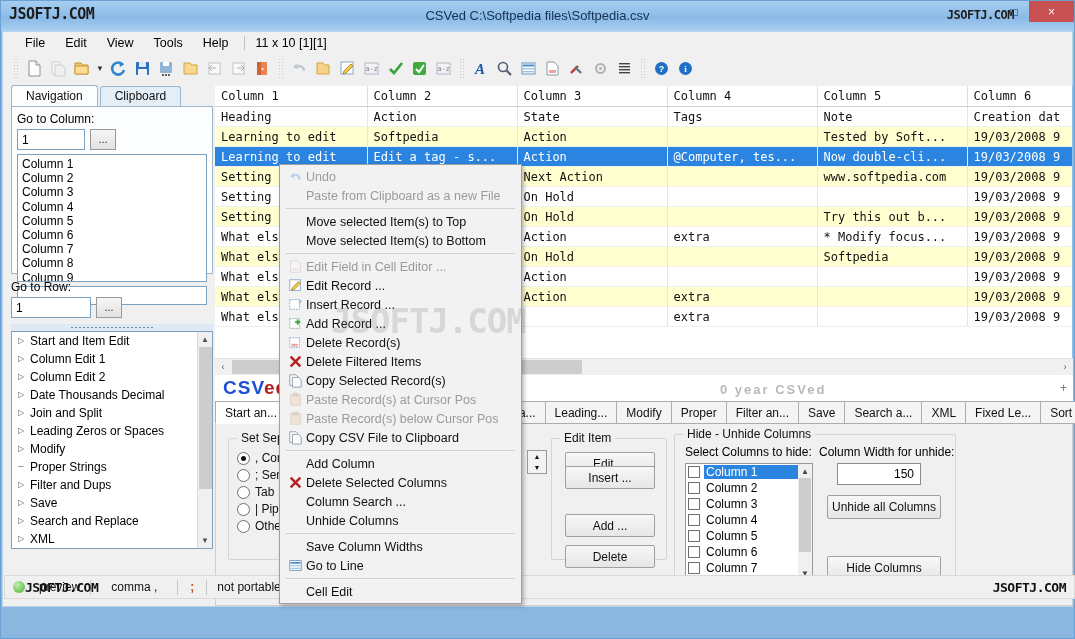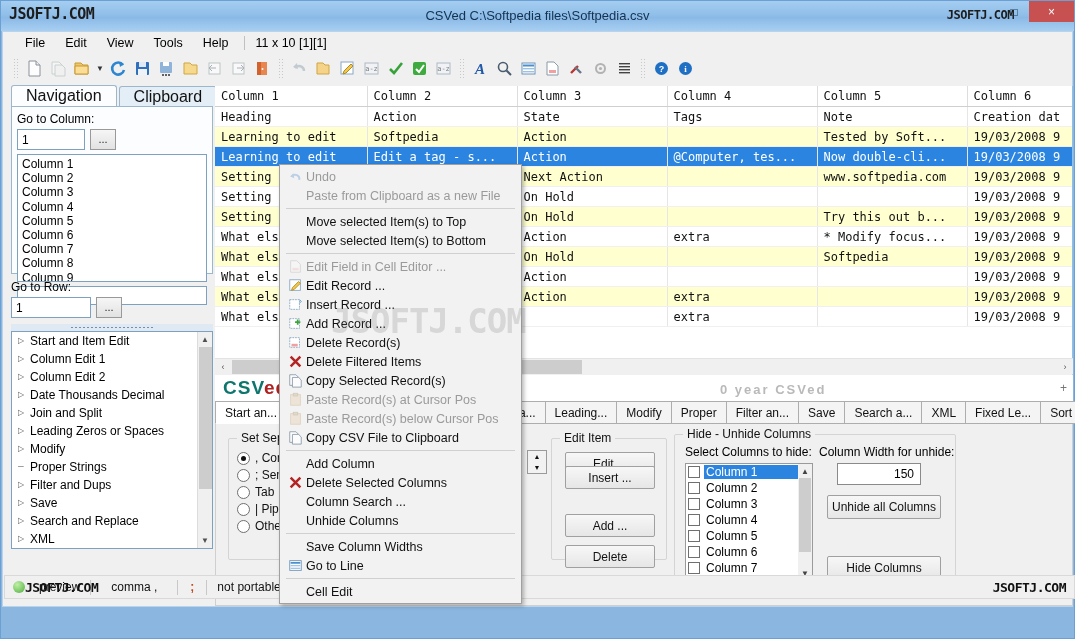--- a/index.html
+++ b/index.html
@@ -80,21 +80,21 @@
   .tb-arrow { width: 12px; height: 24px; display:flex; align-items:center; justify-content:center; font-size:8px; color:#333;}
 
   
   .leftpanel {
     position: absolute; left: 8px; top: 54px; width: 202px; height: 548px;
   }
   .tabs-nav { display: flex; height: 20px; align-items: flex-end; }
   .tab-nav {
     height: 20px; line-height: 19px; padding: 0 14px;
     border: 1px solid #9cb6cb; border-bottom: none;
-    background: #e4eef6; font-size: 16px; color: #111;
+    background: #e4eef6; font-size: 12px; color: #111;
     border-radius: 3px 3px 0 0; margin-right: 2px;
   }
   .tab-nav.active { background: #fbfdff; height: 21px; line-height: 20px; }
   .nav-body {
     border: 1px solid #9cb6cb; background: #fbfdff;
     height: 168px; padding: 4px 5px;
   }
   .lbl { font-size: 12px; color: #000; margin: 1px 0 3px; }
   .row-inline { display: flex; align-items: center; gap: 5px; }
   .txtbox {
@@ -175,21 +175,21 @@
 
   
   .banner {
     position: absolute; left: 212px; top: 343px; width: 858px; height: 26px;
     background: #fff; overflow:hidden;
   }
   .banner .logo {
     position: absolute; left: 8px; top: 2px;
     font-size: 19px; font-weight: bold; letter-spacing: 1px;
   }
-  .banner .logo .c1 { color: #0f766e; }
+  .banner .logo .c1 { color: #1d4ed8; }
   .banner .logo .c2 { color: #b02020; }
   .banner .slog {
     position: absolute; left: 505px; top: 7px;
     font-size: 13px; font-weight: bold; color: #b9b9b9; letter-spacing: 2px;
   }
   .banner .plus { position:absolute; right:6px; top:6px; font-size:12px; color:#777; }
 
   
   .btabs {
     position: absolute; left: 212px; top: 369px; width: 858px; height: 24px;

